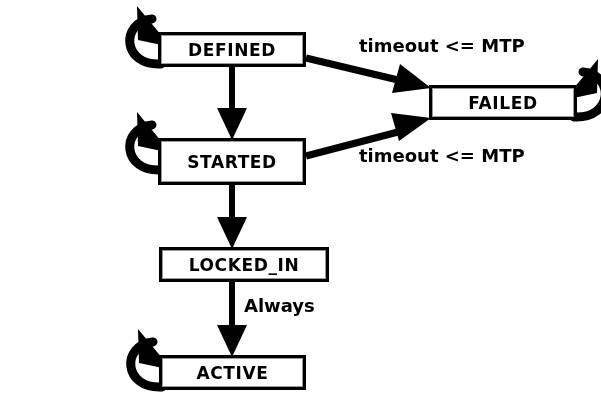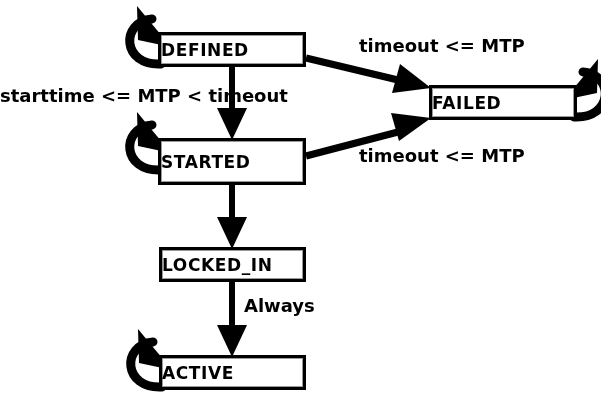--- a/index.html
+++ b/index.html
@@ -24,20 +24,21 @@
     width: 601px;
     height: 406px;
   }
   .state-box {
     position: absolute;
     box-sizing: border-box;
     background: #ffffff;
     border: 3px solid #000000;
     display: flex;
     align-items: center;
+    justify-content: center;
     z-index: 5;
   }
   .state-box::after {
     content: "";
     position: absolute;
     left: 0; top: 0; right: 0; bottom: 0;
     border: 1px solid #9a9a9a;
     pointer-events: none;
   }
   .state-label {
@@ -57,21 +58,21 @@
     font-size: 18px;
     color: #000000;
     white-space: nowrap;
     z-index: 6;
     line-height: 1;
   }
 
   
   #box-defined   { left: 158px; top: 32px;  width: 148px; height: 35px; }
   #box-started   { left: 158px; top: 138px; width: 148px; height: 47px; }
-  #box-locked-in { left: 159px; top: 247px; width: 147px; height: 35px; }
+  #box-locked-in { left: 159px; top: 247px; width: 170px; height: 35px; }
   #box-active    { left: 159px; top: 355px; width: 147px; height: 35px; }
   #box-failed    { left: 429px; top: 85px;  width: 148px; height: 35px; }
 
   
   #label-defined-to-started { left: 0px;   top: 87px; }
   #label-defined-to-failed  { left: 359px; top: 37px; }
   #label-started-to-failed  { left: 359px; top: 147px; }
   #label-started-to-locked  { left: 243px; top: 192px; }
   #label-locked-to-active   { left: 244px; top: 297px; }
 </style>
@@ -146,21 +147,20 @@
   </div>
 
   <div class="state-box" id="box-failed">
     <span class="state-label">FAILED</span>
   </div>
 
   <div class="state-box" id="box-active">
     <span class="state-label">ACTIVE</span>
   </div>
 
-  <div class="edge-label" id="label-defined-to-started">starttime &lt;= MTP &lt; timeout</div>
 
   <div class="edge-label" id="label-defined-to-failed">timeout &lt;= MTP</div>
 
   <div class="edge-label" id="label-started-to-failed">timeout &lt;= MTP</div>
 
 
   <div class="edge-label" id="label-locked-to-active">Always</div>
 
 </div>
 

